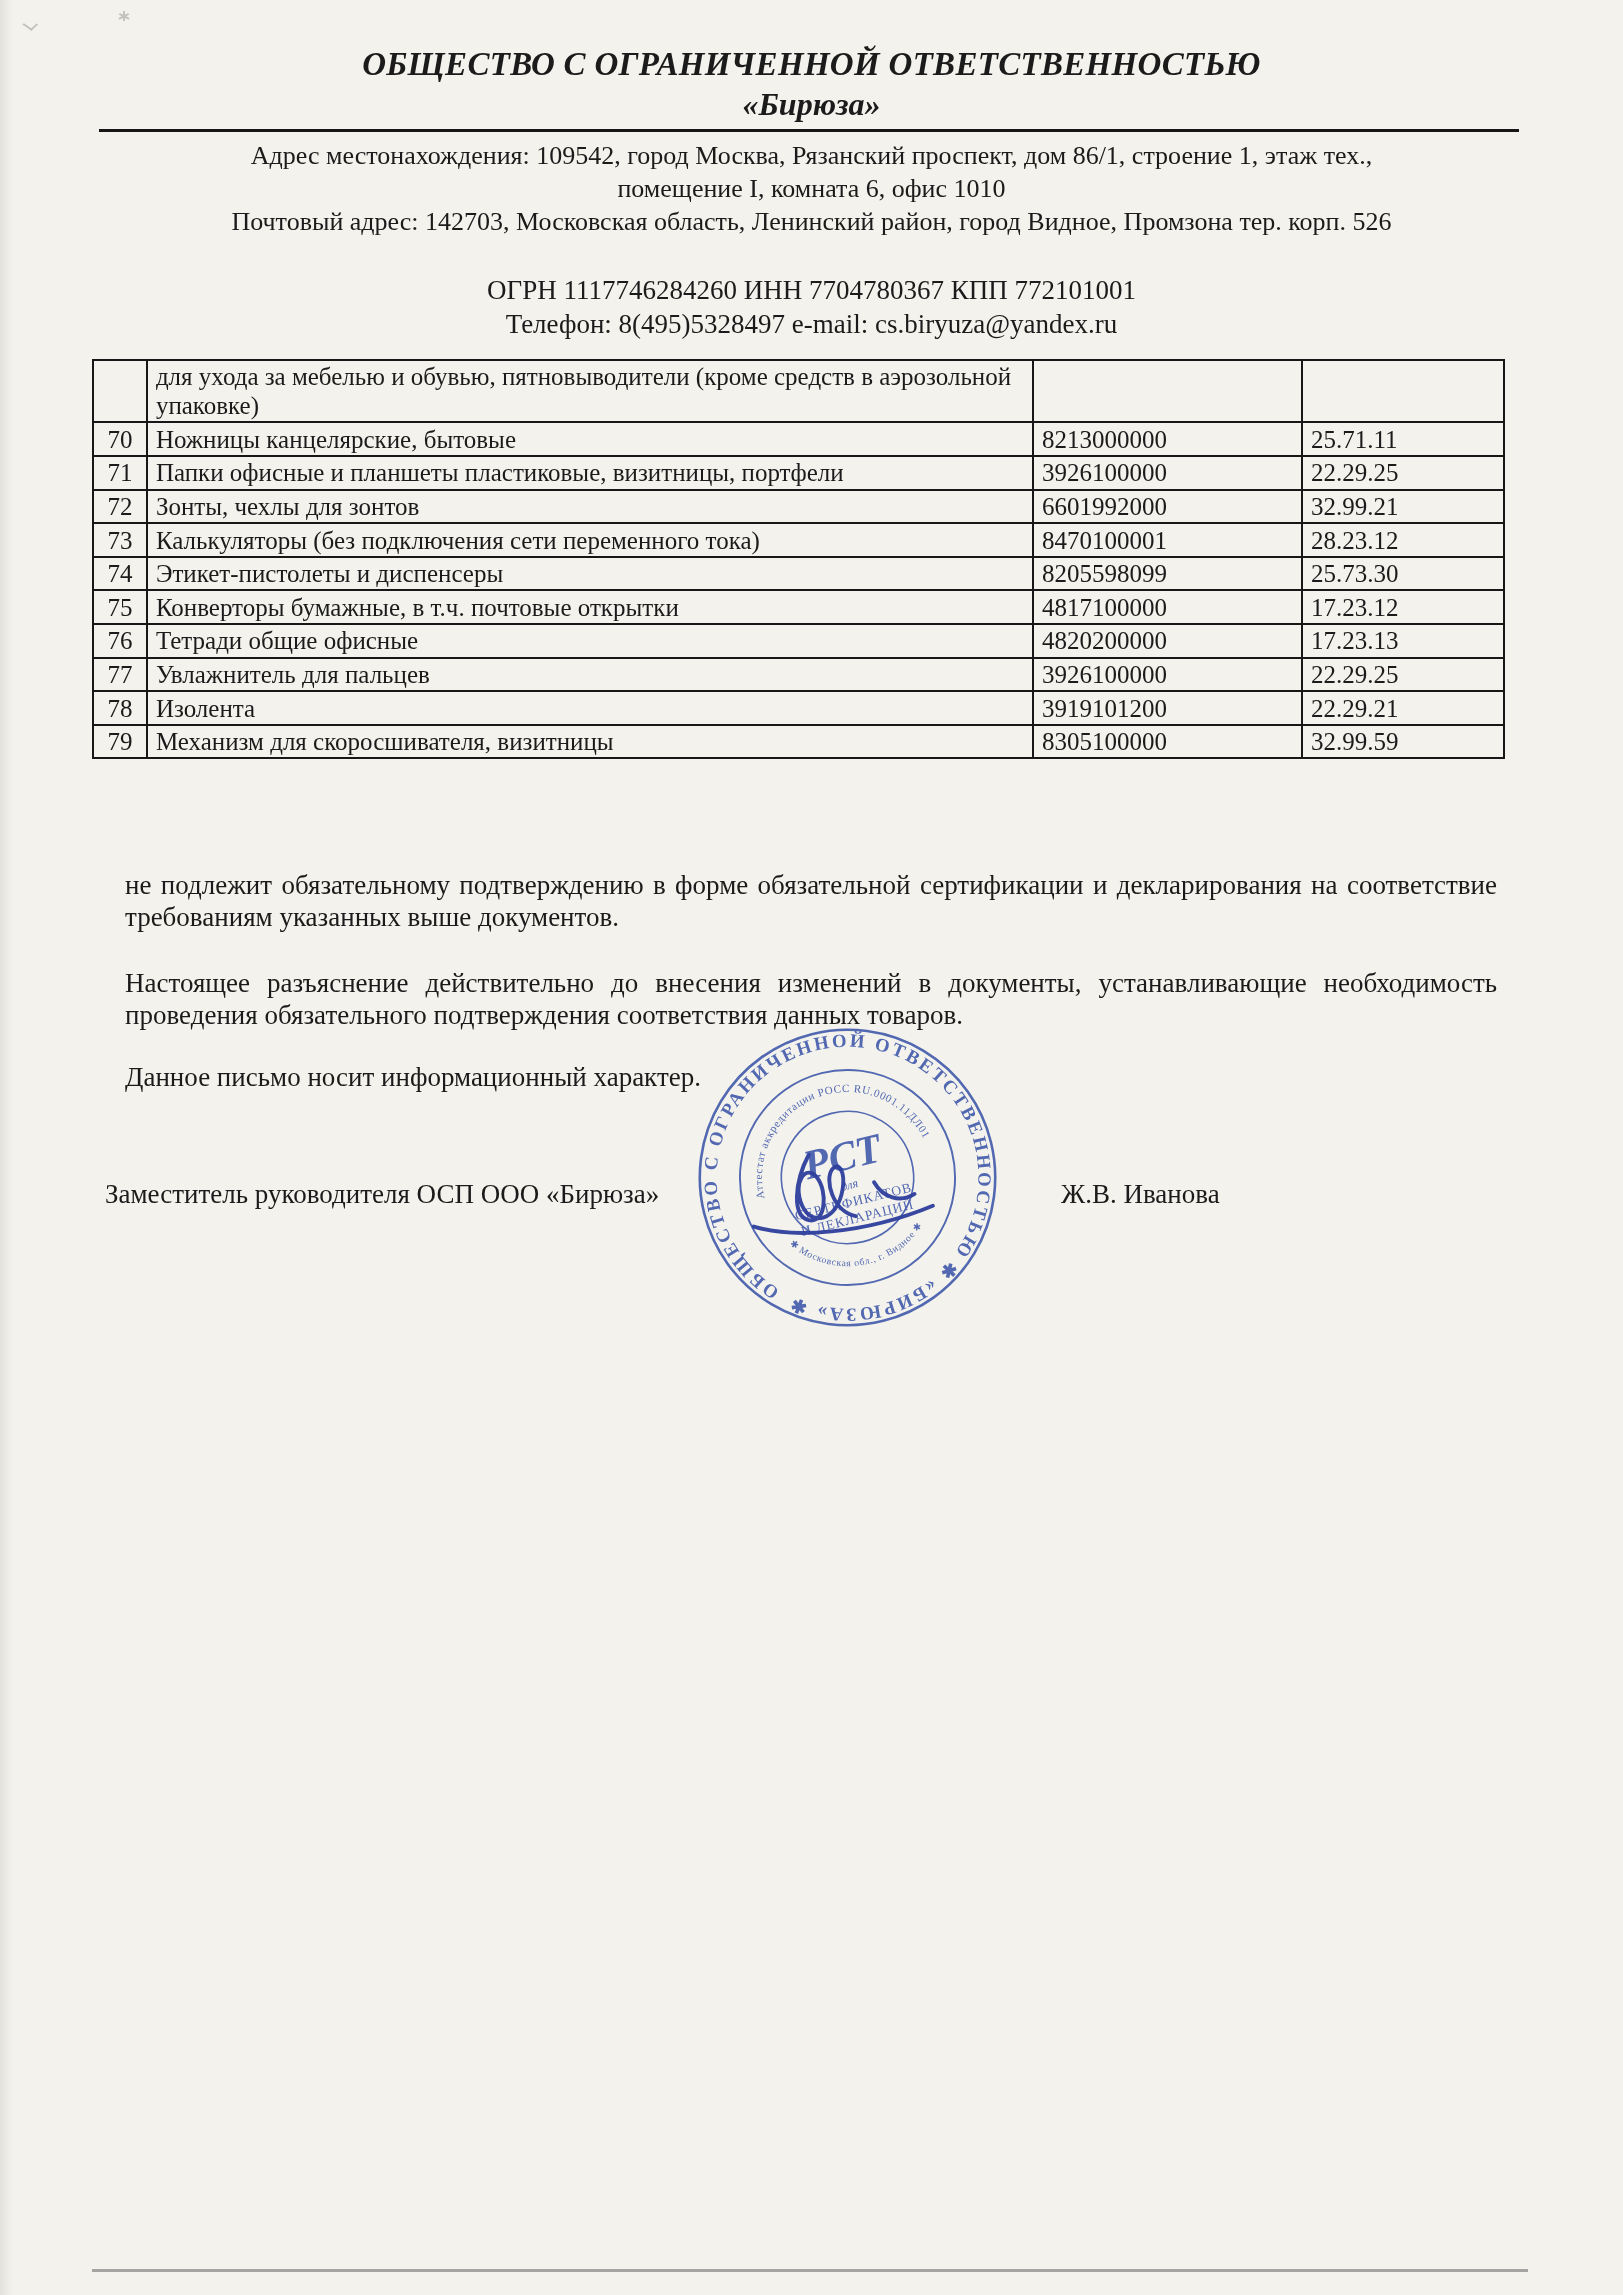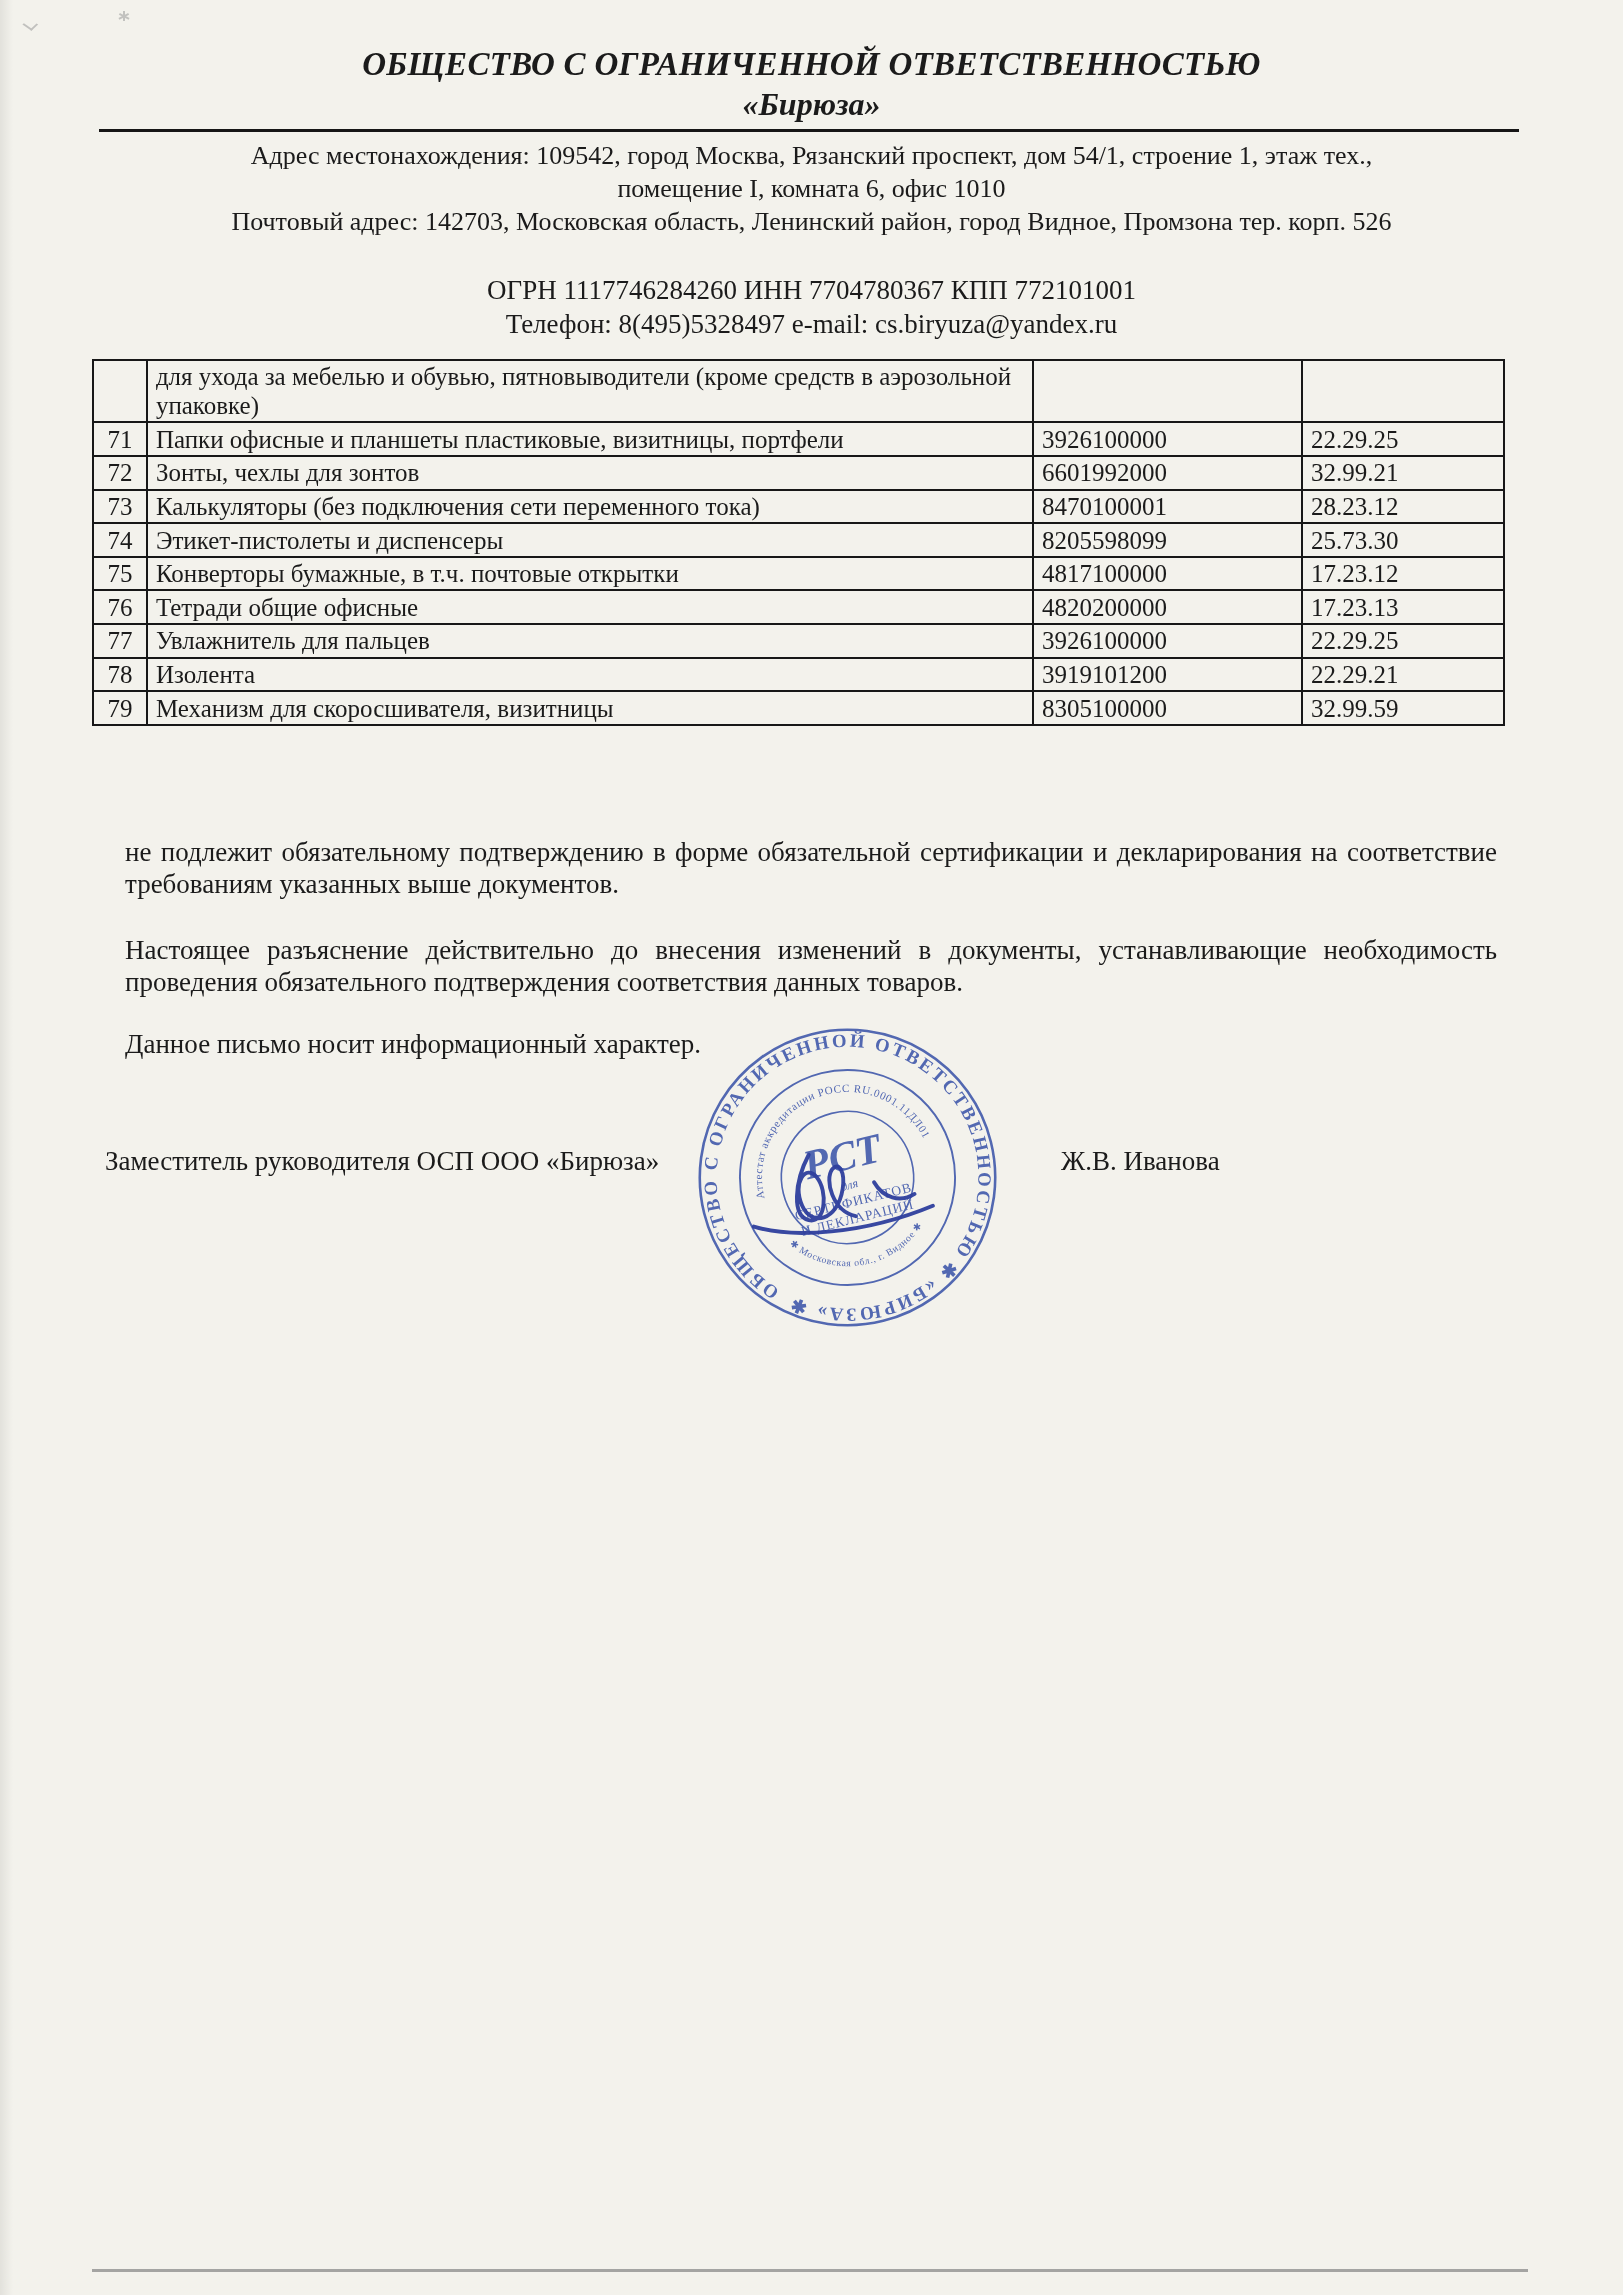--- a/index.html
+++ b/index.html
@@ -92,40 +92,46 @@
 
 <div class="page">
 
   <span class="pencil-check"></span>
   <span class="pencil-star"></span>
 
   <div class="header">
     <div class="title-line1">ОБЩЕСТВО С ОГРАНИЧЕННОЙ ОТВЕТСТВЕННОСТЬЮ</div>
     <div class="title-line2">«Бирюза»</div>
     <div class="head-rule"></div>
-    <div class="addr addr-first">Адрес местонахождения: 109542, город Москва, Рязанский проспект, дом 54/1, строение 1, этаж тех.,</div>
+    <div class="addr addr-first">Адрес местонахождения: 109542, город Москва, Рязанский проспект, дом 86/1, строение 1, этаж тех.,</div>
     <div class="addr">помещение I, комната 6, офис 1010</div>
     <div class="addr">Почтовый адрес: 142703, Московская область, Ленинский район, город Видное, Промзона тер. корп. 526</div>
     <div class="reg-line">ОГРН 1117746284260 ИНН 7704780367 КПП 772101001</div>
     <div class="contact-line">Телефон: 8(495)5328497 e-mail: cs.biryuza@yandex.ru</div>
   </div>
 
   <table class="goods">
     <colgroup>
       <col style="width:54px">
         <col style="width:886px">
         <col style="width:269px">
         <col style="width:202px">
     </colgroup>
     <tbody>
       <tr>
         <td class="c-num"></td>
         <td>для ухода за мебелью и обувью, пятновыводители (кроме средств в аэрозольной упаковке)</td>
         <td></td>
         <td></td>
+      </tr>
+      <tr>
+        <td class="c-num">70</td>
+        <td>Ножницы канцелярские, бытовые</td>
+        <td>8213000000</td>
+        <td>25.71.11</td>
       </tr>
       <tr>
         <td class="c-num">71</td>
         <td>Папки офисные и планшеты пластиковые, визитницы, портфели</td>
         <td>3926100000</td>
         <td>22.29.25</td>
       </tr>
       <tr>
         <td class="c-num">72</td>
         <td>Зонты, чехлы для зонтов</td>

